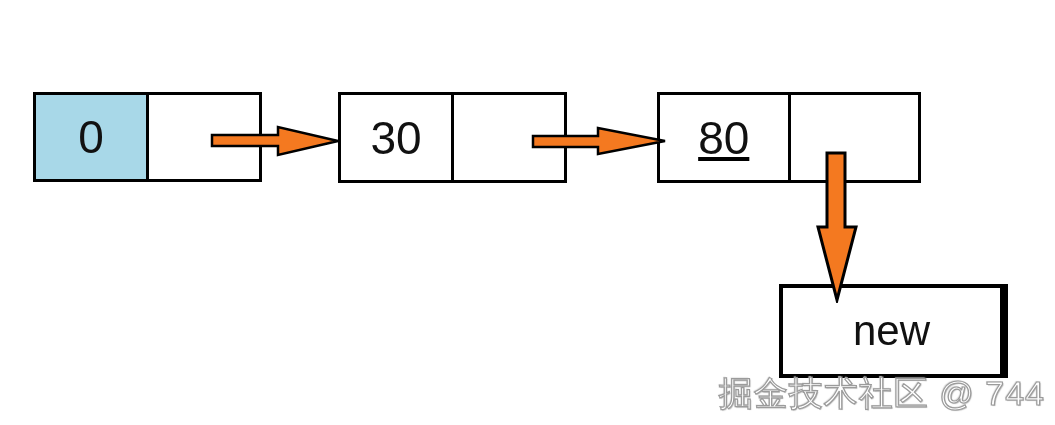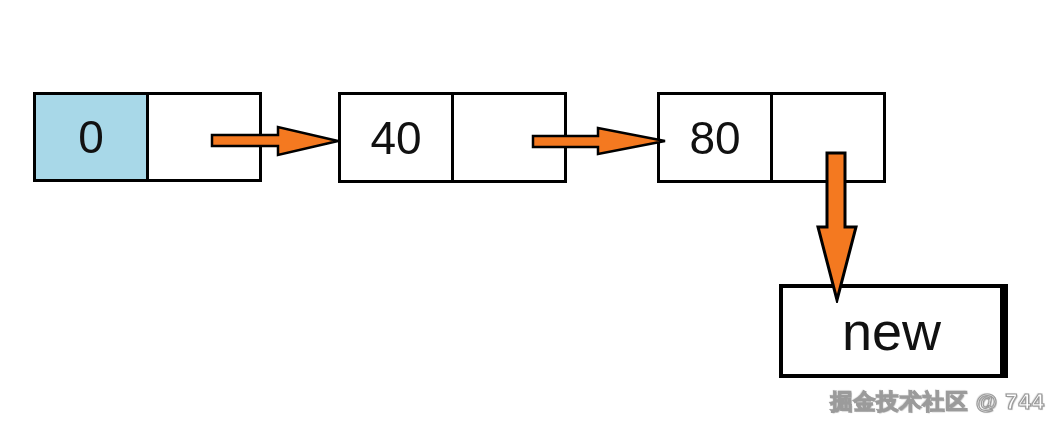--- a/index.html
+++ b/index.html
@@ -28,62 +28,62 @@
     align-items: center;
     justify-content: center;
     color: #111111;
     box-sizing: border-box;
   }
   .node .cell.value {
     border-right: 3px solid #000000;
   }
   .node-head   { left: 33px;  top: 92px;  width: 229px; height: 90px; }
   .node-70     { left: 338px; top: 92px;  width: 229px; height: 91px; }
-  .node-80     { left: 657px; top: 92px;  width: 229px; height: 91px; }
+  .node-80     { left: 657px; top: 92px;  width: 264px; height: 91px; text-decoration: underline; }
   .node-new    { left: 779px; top: 284px; width: 229px; height: 94px; border-width: 4px; }
   .node-new .cell.value { border-right-width: 4px; }
 
   .cell.num { font-size: 46px; }
-  .cell.txt { font-size: 54px; }
+  .cell.txt { font-size: 42px; }
   .cell.highlight { background: #A8D8E8; }
 
   .arrow {
     position: absolute;
     display: block;
   }
   .arrow-1 { left: 209px; top: 124px; }
   .arrow-2 { left: 531px; top: 125px; }
   .arrow-3 { left: 815px; top: 151px; }
 
   .watermark {
     position: absolute;
     right: 10px;
     bottom: 8px;
-    font-size: 22px;
-    font-weight: bold;
+    font-size: 34px;
+    font-weight: normal;
     color: #ffffff;
     letter-spacing: 1px;
     -webkit-text-stroke: 1.2px #9b9b9b;
     text-shadow: 1px 1px 1px #bdbdbd, -1px -1px 1px #d9d9d9;
     white-space: nowrap;
     user-select: none;
   }
 </style>
 </head>
 <body>
 
 <div class="canvas">
 
   <div class="node node-head">
     <div class="cell value num highlight">0</div>
     <div class="cell pointer"></div>
   </div>
 
   <div class="node node-70">
-    <div class="cell value num">40</div>
+    <div class="cell value num">30</div>
     <div class="cell pointer"></div>
   </div>
 
   <div class="node node-80">
     <div class="cell value num">80</div>
     <div class="cell pointer"></div>
   </div>
 
   <div class="node node-new">
     <div class="cell value txt">new</div>

